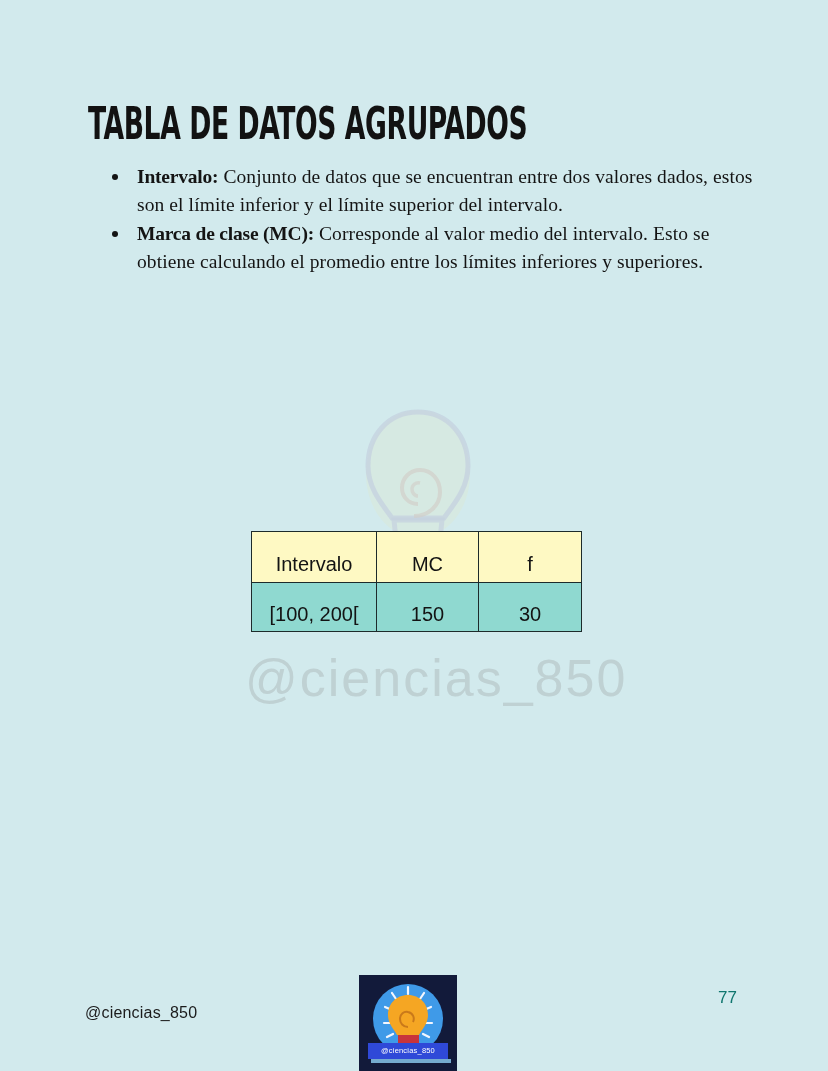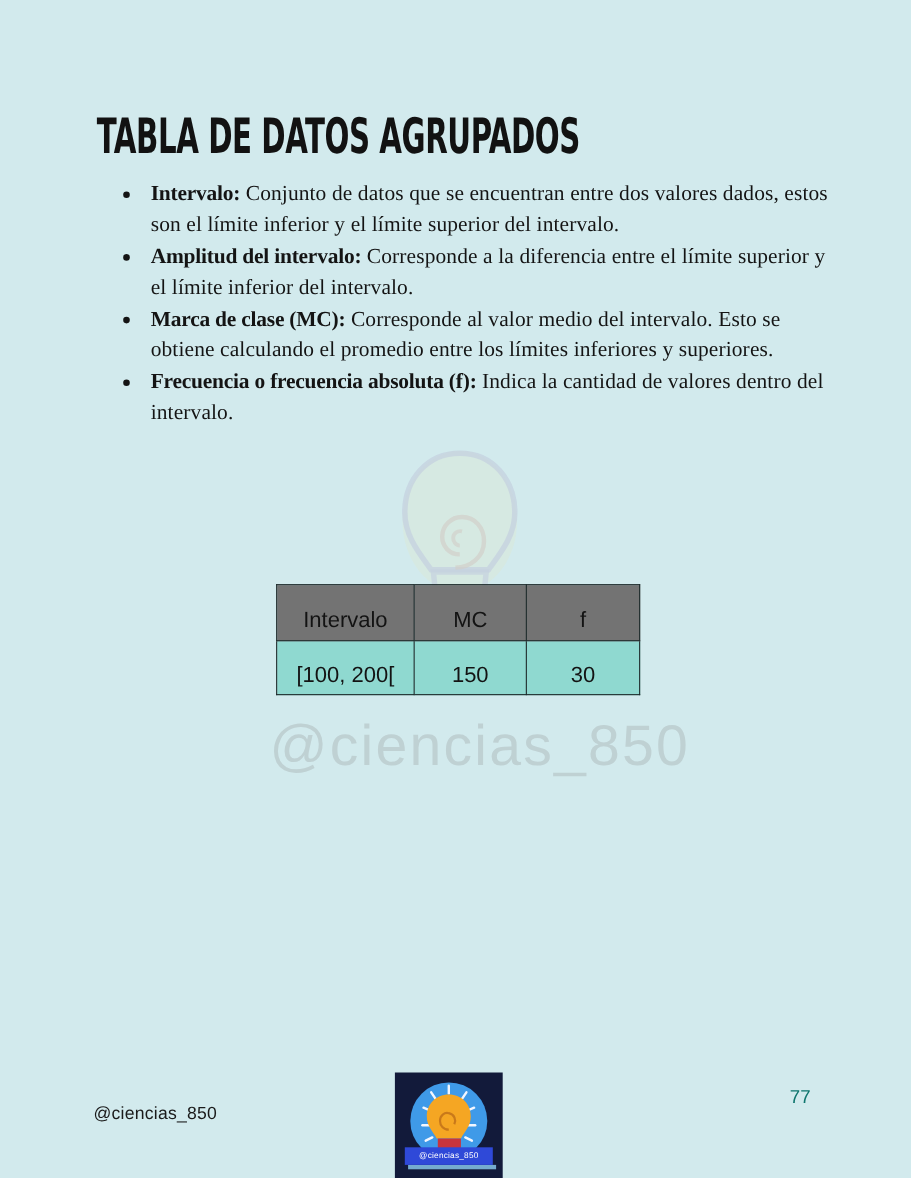--- a/index.html
+++ b/index.html
@@ -123,21 +123,21 @@
     border: 1.5px solid #1d2b2b;
     text-align: center;
     font-size: 20px;
     color: #131313;
     font-weight: 400;
     padding: 0;
     vertical-align: bottom;
     line-height: 1;
   }
   .data-table th {
-    background: #737373;
+    background: #fef9c3;
     height: 42px;
     padding-bottom: 8px;
   }
   .data-table td {
     background: #8fd9d0;
     height: 41px;
     padding-bottom: 7px;
   }
   .col-interval { width: 124px; }
   .col-mc { width: 101px; }
@@ -221,27 +221,21 @@
 
   <div class="content">
 
     <div class="page-title">TABLA DE DATOS AGRUPADOS</div>
 
     <ul class="bullet-list">
       <li class="bullet-item">
         <span class="lead">Intervalo:</span><span> Conjunto de datos que se encuentran entre dos valores dados, estos son el límite inferior y el límite superior del intervalo.</span>
       </li>
       <li class="bullet-item">
-        <span class="lead">Amplitud del intervalo:</span><span> Corresponde a la diferencia entre el límite superior y el límite inferior del intervalo.</span>
-      </li>
-      <li class="bullet-item">
         <span class="lead">Marca de clase (MC):</span><span> Corresponde al valor medio del intervalo. Esto se obtiene calculando el promedio entre los límites inferiores y superiores.</span>
-      </li>
-      <li class="bullet-item">
-        <span class="lead">Frecuencia o frecuencia absoluta (f):</span><span> Indica la cantidad de valores dentro del intervalo.</span>
       </li>
     </ul>
 
     <table class="data-table">
       <thead>
         <tr>
           <th class="col-interval">Intervalo</th>
           <th class="col-mc">MC</th>
           <th class="col-f">f</th>
         </tr>

